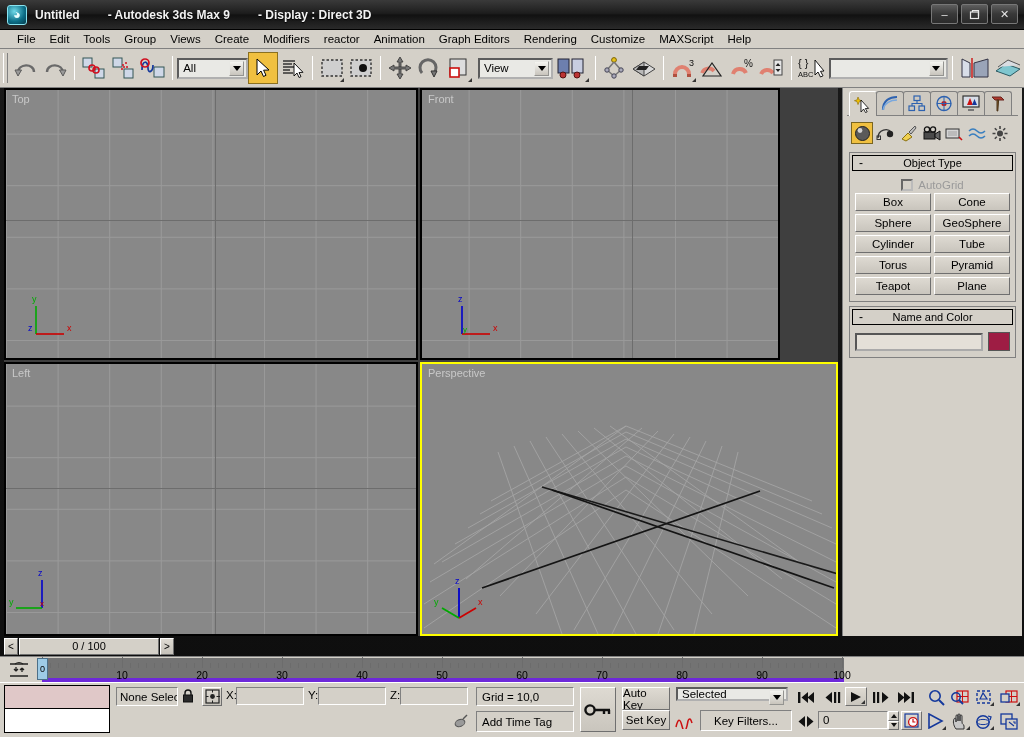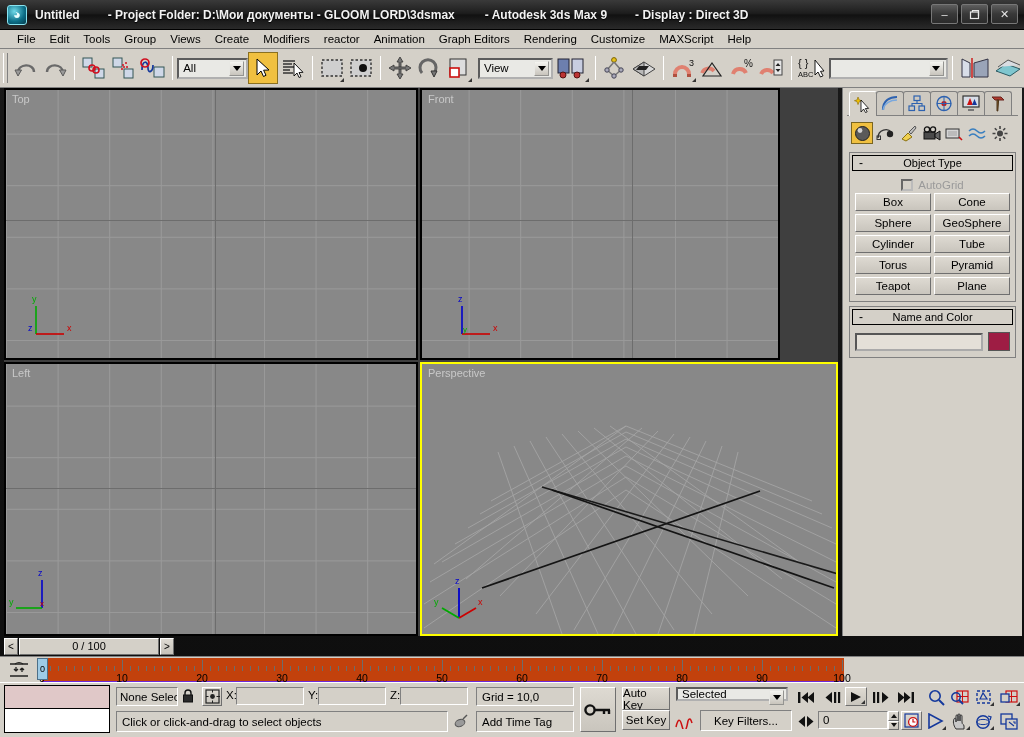--- a/index.html
+++ b/index.html
@@ -211,22 +211,22 @@
     position: absolute; left: 0; top: 656px; width: 1024px; height: 26px;
     background: #d4d0c8;
     border-top: 1px solid #808080;
   }
   #tb-openmini {
     position: absolute; left: 6px; top: 3px; width: 26px; height: 20px;
     display: flex; align-items: center; justify-content: center;
   }
   #ruler {
     position: absolute; left: 42px; top: 1px; right: 180px; height: 24px;
-    background: #c2410c;
-    border-bottom: 1px solid #6d28d9;
+    background: #737373;
+    border-bottom: 4px solid #6d28d9;
   }
   .tick { position: absolute; bottom: 10px; width: 1px; background: #6c6c6c; }
   .tick.major { height: 11px; }
   .tick.minor { height: 5px; }
   .ticklabel {
     position: absolute; bottom: -3px; font-size: 10.5px; color: #000;
     transform: translateX(-50%);
   }
   #slider-thumb {
     position: absolute; left: 48px; top: 1px; width: 11px; height: 22px;
@@ -268,21 +268,20 @@
   .ico { display: flex; align-items: center; justify-content: center; }
 </style>
 </head>
 <body>
 
 <div id="app">
 
   <div id="titlebar">
     <div id="title-icon">◕</div>
     <div class="title-seg" id="title-name">Untitled</div>
-    <div class="title-seg" id="title-project">- Project Folder: D:\Мои документы - GLOOM LORD\3dsmax</div>
     <div class="title-seg" id="title-app">- Autodesk 3ds Max 9</div>
     <div class="title-seg" id="title-display">- Display : Direct 3D</div>
     <div id="winbtns">
       <div class="winbtn">–</div>
       <div class="winbtn">
         <svg width="11" height="11" viewBox="0 0 11 11">
             <rect x="1.5" y="3" width="8" height="6.5" fill="none" stroke="#e8e8e8" stroke-width="1.2"></rect>
             <path d="M3.5 3 V1.5 H9.5 V7" fill="none" stroke="#e8e8e8" stroke-width="1.2"></path>
           </svg>
       </div>
@@ -907,21 +906,20 @@
 
     <div style="position:absolute;left:226px;top:6px;font-size:11.5px;">X:</div>
     <div class="sb-input" style="position:absolute;left:236px;top:4px;width:68px;"></div>
     <div style="position:absolute;left:308px;top:6px;font-size:11.5px;">Y:</div>
     <div class="sb-input" style="position:absolute;left:318px;top:4px;width:68px;"></div>
     <div style="position:absolute;left:390px;top:6px;font-size:11.5px;">Z:</div>
     <div class="sb-input" style="position:absolute;left:400px;top:4px;width:68px;"></div>
 
     <div class="sb-field" style="position:absolute;left:476px;top:4px;width:98px;height:19px;padding-left:5px;">Grid = 10,0</div>
 
-    <div class="sb-field" style="position:absolute;left:116px;top:28px;width:332px;height:21px;padding-left:5px;">Click or click-and-drag to select objects</div>
 
     <div class="ico" style="position:absolute;left:452px;top:30px;width:18px;height:17px;">
       <svg width="16" height="15" viewBox="0 0 16 15">
           <ellipse cx="7" cy="9" rx="5" ry="3.4" fill="#9a9a9a" stroke="#555" transform="rotate(-20 7 9)"></ellipse>
           <path d="M10 5 l4 -4" stroke="#555" stroke-width="1.4"></path>
         </svg>
     </div>
 
     <div class="sb-field" style="position:absolute;left:476px;top:28px;width:98px;height:21px;padding-left:5px;">Add Time Tag</div>
 

